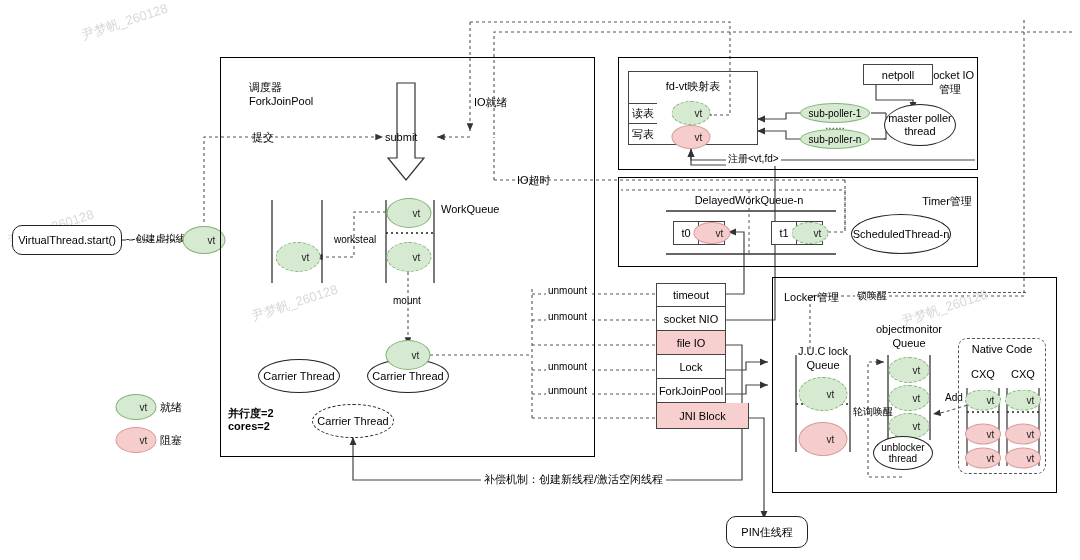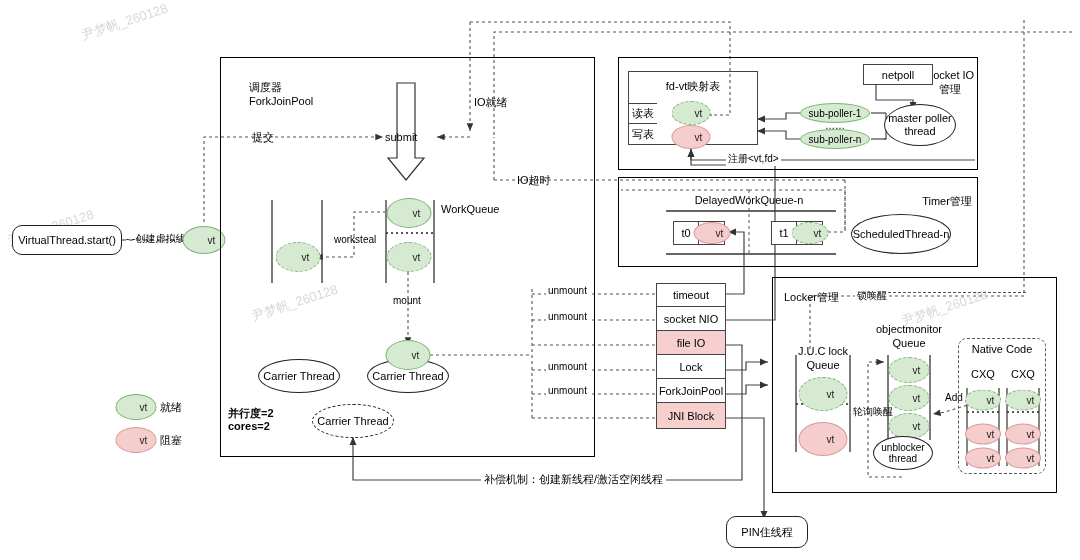--- a/index.html
+++ b/index.html
@@ -221,21 +221,21 @@
   <div class="lbl" style="left:546px;top:285px;font-size:10px;background:#fff;padding:0 2px;">unmount</div>
   <div class="lbl" style="left:546px;top:311px;font-size:10px;background:#fff;padding:0 2px;">unmount</div>
   <div class="lbl" style="left:546px;top:361px;font-size:10px;background:#fff;padding:0 2px;">unmount</div>
   <div class="lbl" style="left:546px;top:385px;font-size:10px;background:#fff;padding:0 2px;">unmount</div>
 
   <div class="cell" style="left:656px;top:283px;width:70px;height:24px;">timeout</div>
   <div class="cell" style="left:656px;top:307px;width:70px;height:24px;border-top:none;">socket NIO</div>
   <div class="cell pink" style="left:656px;top:331px;width:70px;height:24px;border-top:none;">file IO</div>
   <div class="cell" style="left:656px;top:355px;width:70px;height:24px;border-top:none;">Lock</div>
   <div class="cell" style="left:656px;top:379px;width:70px;height:24px;border-top:none;">ForkJoinPool</div>
-  <div class="cell pink" style="left:656px;top:403px;width:70px;height:26px;border-top:none;">JNI Block</div>
+  <div class="cell pink" style="left:656px;top:403px;width:93px;height:26px;border-top:none;">JNI Block</div>
 
   <div class="box solid" style="left:772px;top:277px;width:285px;height:216px;"></div>
   <div class="lbl" style="left:784px;top:291px;">Locker管理</div>
   <div class="lbl" style="left:855px;top:290px;font-size:10px;background:#fff;padding:0 2px;">锁唤醒</div>
 
   <div class="lbl c" style="left:823px;top:352px;">J.U.C lock</div>
   <div class="lbl c" style="left:823px;top:366px;">Queue</div>
   <div class="vt green dash" style="left:823px;top:394px;width:32px;height:32px;">vt</div>
   <div class="vt red" style="left:823px;top:439px;width:32px;height:32px;">vt</div>
 

